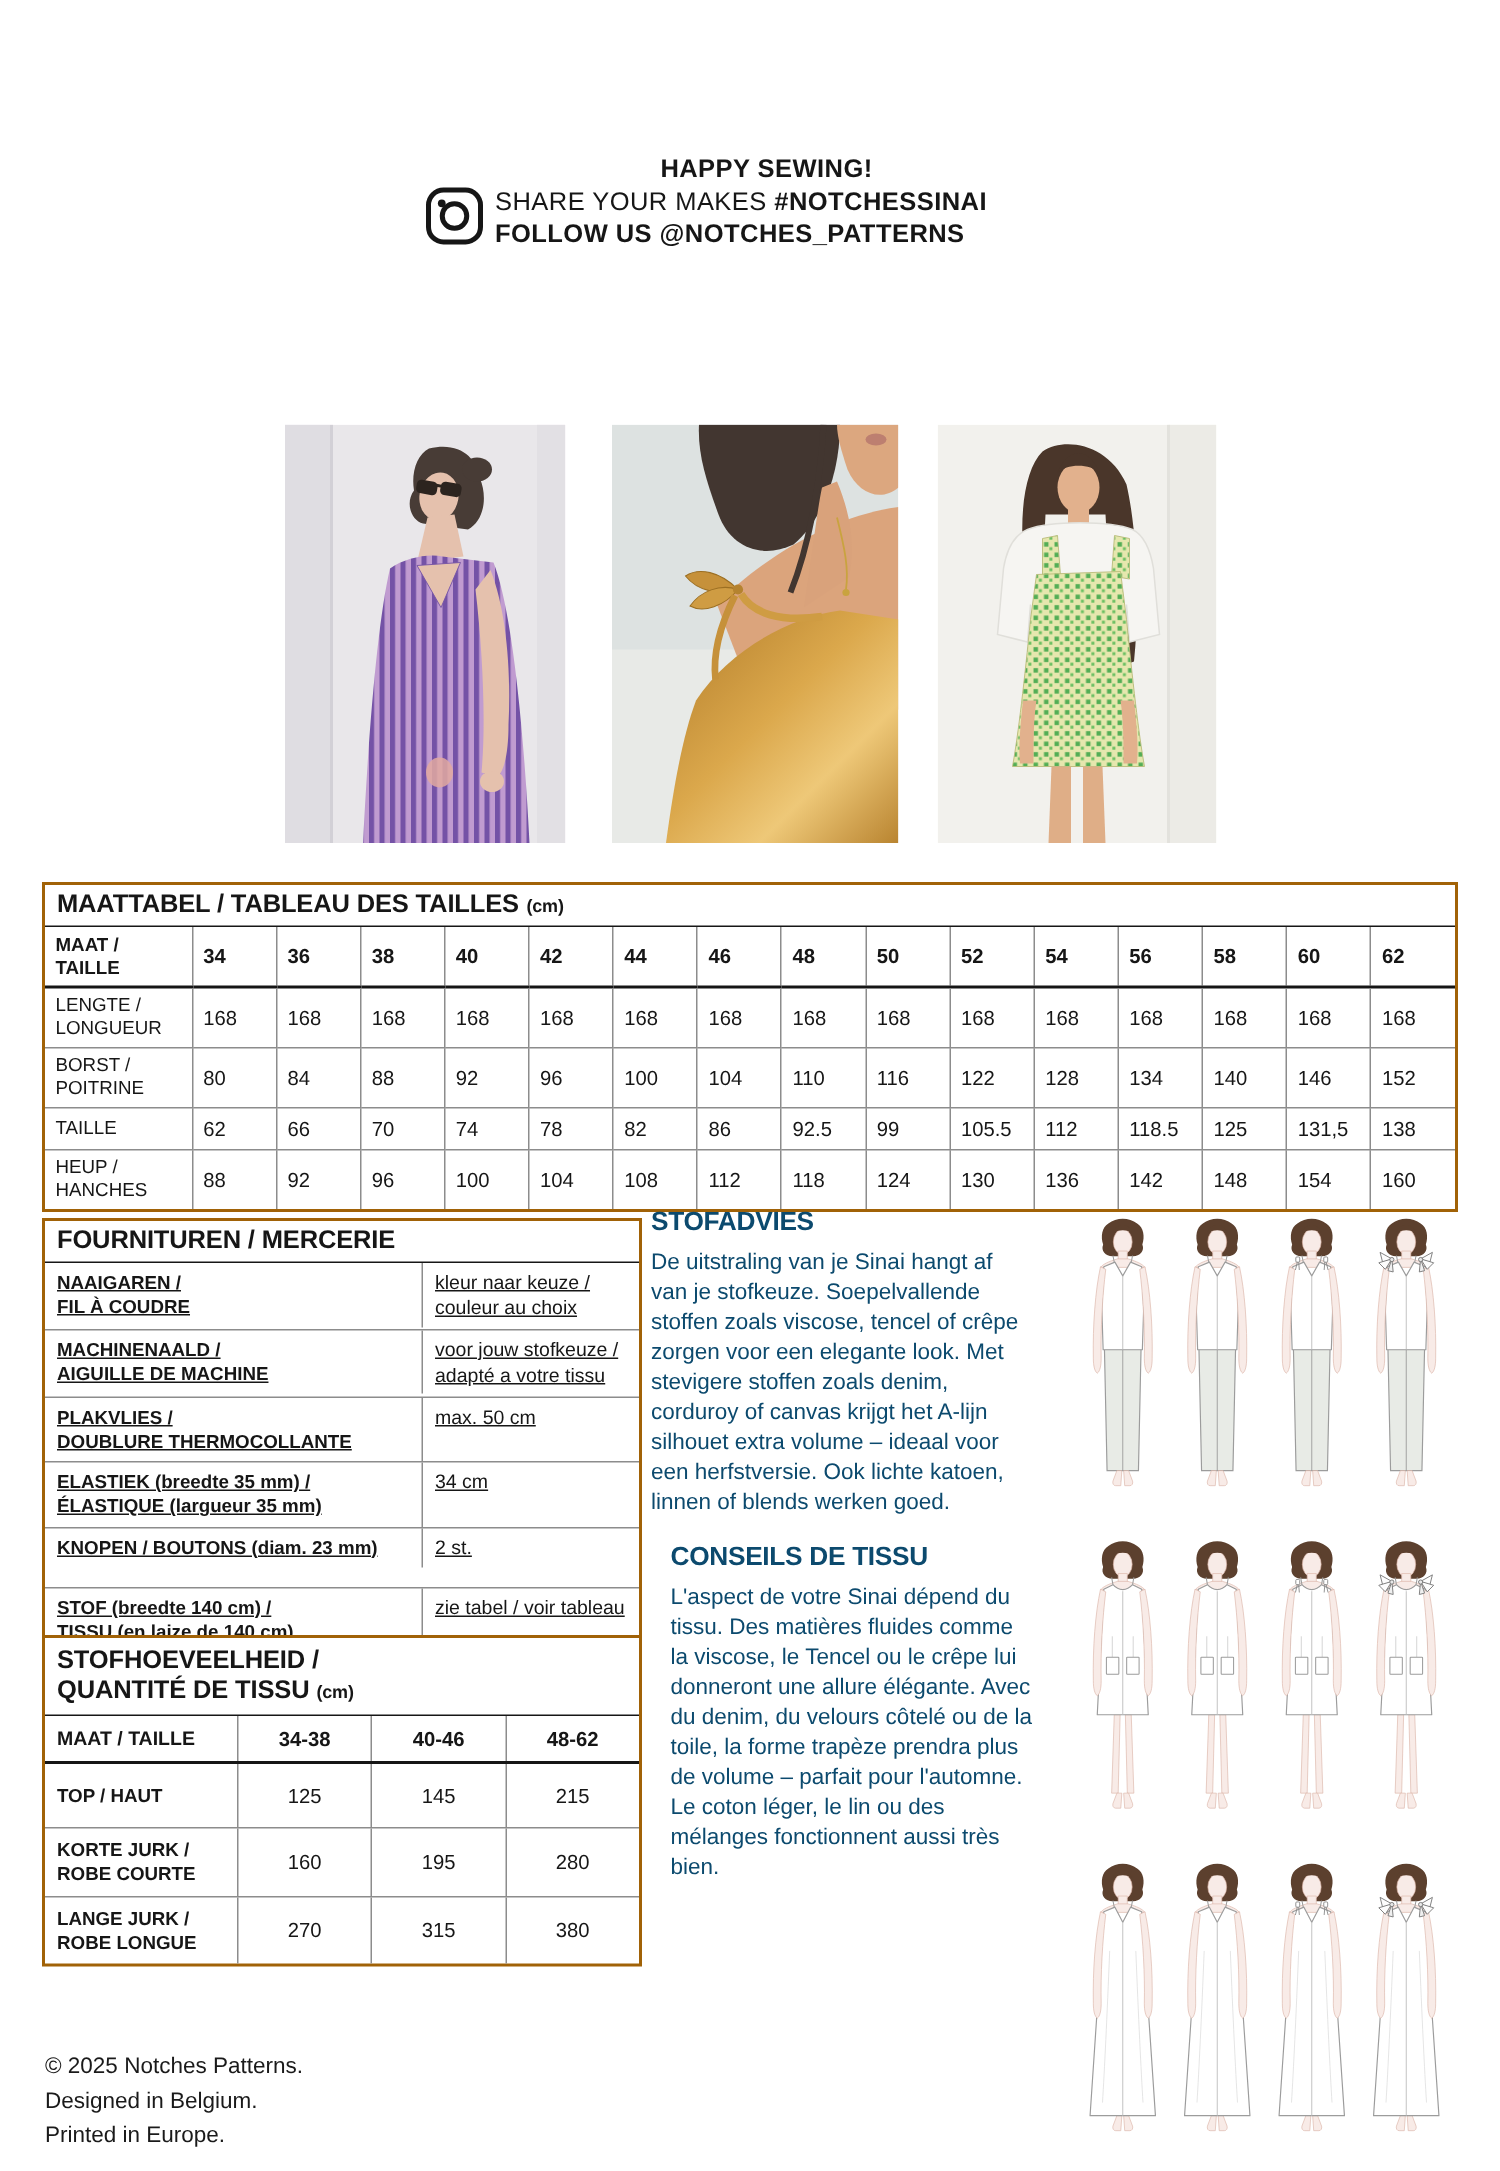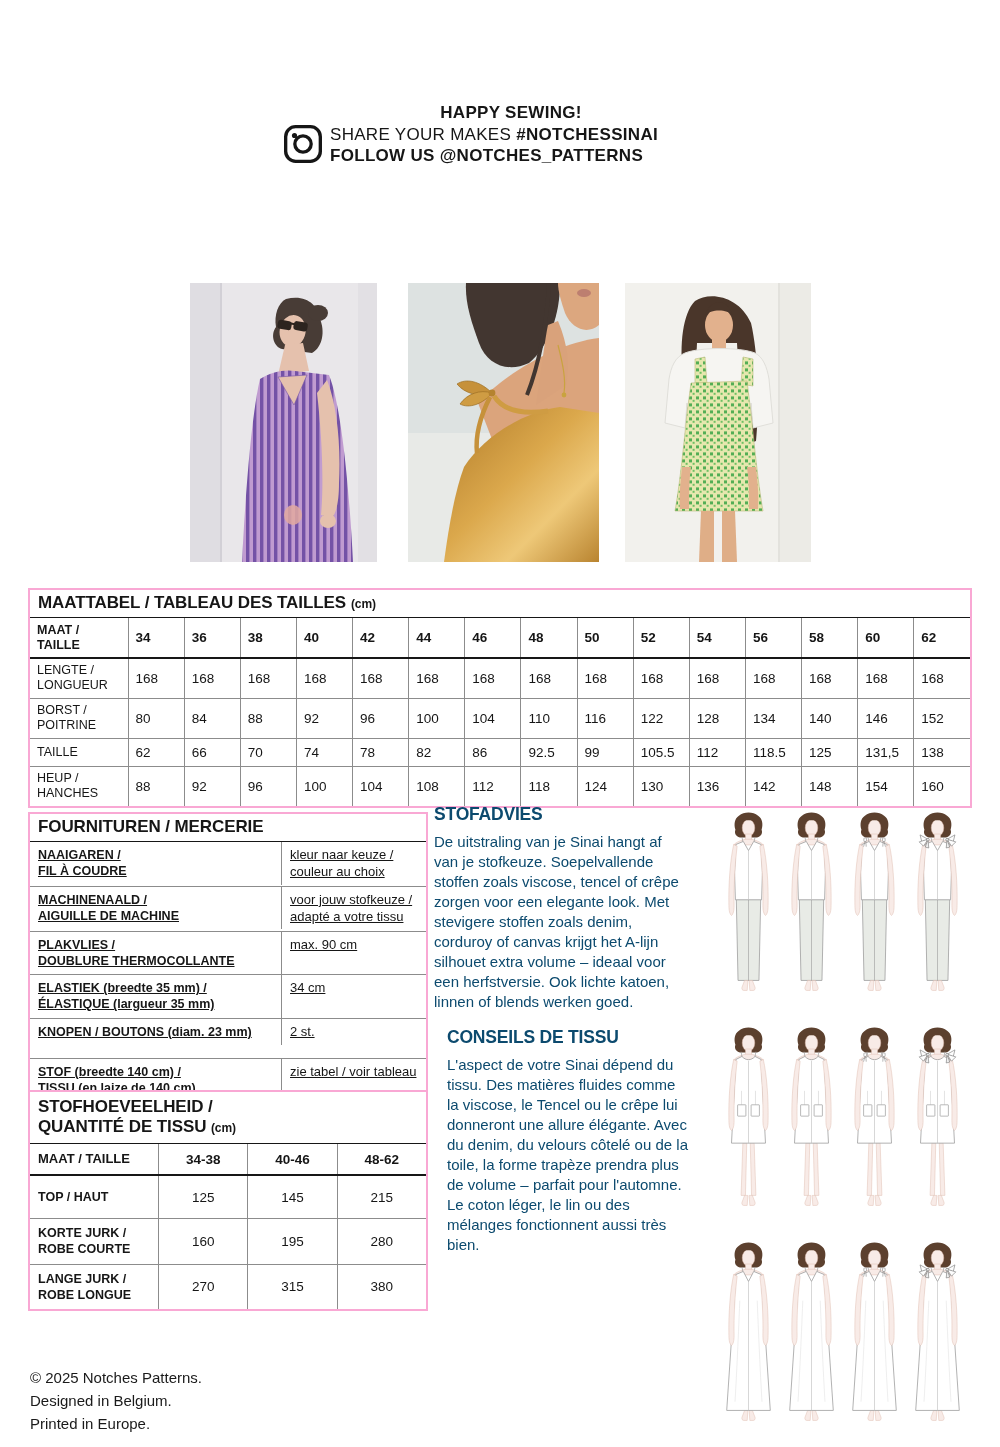--- a/index.html
+++ b/index.html
@@ -16,21 +16,21 @@
   .hdr-line.l3 { font-weight:bold; }
 
   
   .photo { position:absolute; top:283px; height:279px; overflow:hidden; }
   .photo svg { display:block; width:100%; height:100%; }
   #photo1 { left:190px; width:187px; }
   #photo2 { left:408px; width:191px; }
   #photo3 { left:625px; width:186px; }
 
   
-  .box { position:absolute; border:2px solid #f9a8d4; background:#fff; }
+  .box { position:absolute; border:2px solid #a16207; background:#fff; }
   .box-title { display:flex; align-items:baseline; gap:5px; font-weight:bold; font-size:17px;
                letter-spacing:-.1px; padding:3px 8px 4px; border-bottom:1px solid #161616; }
   .unit { font-size:12px; font-weight:bold; }
 
   .size-box { left:28px; top:588px; width:944px; }
   table.sizes { width:100%; border-collapse:collapse; table-layout:fixed;padding-left:32px; }
   table.sizes td { border:1px solid #8c8c8c; padding:4px 7px; font-size:13.5px; vertical-align:middle; }
   table.sizes td.lbl { font-weight:normal; font-size:12.5px; line-height:1.2; white-space:pre-line; width:98px; }
   table.sizes tr.head td { font-weight:bold; border-bottom:2.5px solid #161616; }
   table.sizes tr td:first-child { border-left:none; }
@@ -307,21 +307,21 @@
         <div class="nrow">
           <div class="n-label">MACHINENAALD /
 AIGUILLE DE MACHINE</div>
           <div class="n-value">voor jouw stofkeuze /
 adapté a votre tissu</div>
         </div>
 
         <div class="nrow">
           <div class="n-label">PLAKVLIES /
 DOUBLURE THERMOCOLLANTE</div>
-          <div class="n-value">max. 90 cm</div>
+          <div class="n-value">max. 50 cm</div>
         </div>
 
         <div class="nrow">
           <div class="n-label">ELASTIEK (breedte 35 mm) /
 ÉLASTIQUE (largueur 35 mm)</div>
           <div class="n-value">34 cm</div>
         </div>
 
         <div class="nrow">
           <div class="n-label">KNOPEN / BOUTONS (diam. 23 mm)</div>

